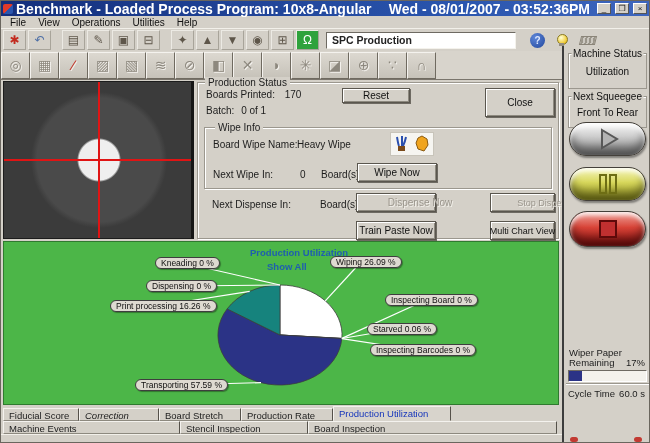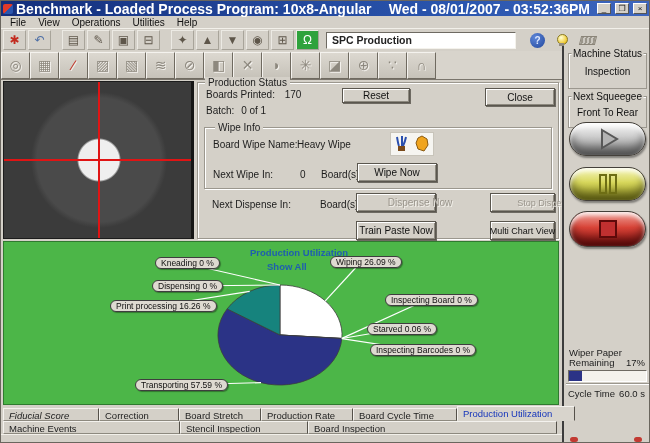--- a/index.html
+++ b/index.html
@@ -227,21 +227,21 @@
     <div class="cross-h"></div>
   </div>
 
   <div class="grp prod-grp">
     <div class="legend" style="left:7px;">Production Status</div>
     <div class="lbl" style="left:8px;top:6px;">
       <span>Boards Printed:</span>
       <span style="margin-left:7px;">170</span>
     </div>
     <div class="btn" style="left:144px;top:5px;width:68px;height:15px;">Reset</div>
-    <div class="btn" style="left:287px;top:5px;width:70px;height:18px;">Close</div>
+    <div class="btn" style="left:287px;top:5px;width:70px;height:29px;">Close</div>
     <div class="lbl" style="left:8px;top:22px;">
       <span>Batch:</span>
       <span style="margin-left:4px;">0 of 1</span>
     </div>
 
     <div class="grp wipe-grp">
       <div class="legend" style="left:10px;">Wipe Info</div>
       <div class="lbl" style="left:8px;top:11px;">Board Wipe Name:</div>
       <div class="lbl" style="left:92px;top:11px;">Heavy Wipe</div>
       <div class="wipe-icons">
@@ -281,49 +281,48 @@
         <line x1="321.3" y1="58.9" x2="357" y2="20" stroke="#fff" stroke-width="1.2"></line>
         <line x1="337.9" y1="96.4" x2="422" y2="58" stroke="#fff" stroke-width="1.2"></line>
         <line x1="337.8" y1="96.5" x2="394" y2="87" stroke="#fff" stroke-width="1.2"></line>
         <line x1="337.8" y1="96.6" x2="412" y2="108" stroke="#fff" stroke-width="1.2"></line>
         <line x1="257.0" y1="140.6" x2="172" y2="143" stroke="#fff" stroke-width="1.2"></line>
       </svg>
     <div class="chart-title">Production Utilization</div>
     <div class="chart-link">Show All</div>
     <div id="pie-labels">
         <div class="pie-label" style="left: 151px; top: 15px;">Kneading 0 %</div>
-        <div class="pie-label" style="left: 148px; top: 38px;">Dispensing 0 %</div>
+        <div class="pie-label" style="left: 142px; top: 38px;">Dispensing 0 %</div>
         <div class="pie-label" style="left: 106px; top: 58px;">Print processing 16.26 %</div>
         <div class="pie-label" style="left: 326px; top: 14px;">Wiping 26.09 %</div>
         <div class="pie-label" style="left: 381px; top: 52px;">Inspecting Board 0 %</div>
         <div class="pie-label" style="left: 363px; top: 81px;">Starved 0.06 %</div>
         <div class="pie-label" style="left: 366px; top: 102px;">Inspecting Barcodes 0 %</div>
         <div class="pie-label" style="left: 131px; top: 137px;">Transporting 57.59 %</div>
       </div>
   </div>
 
   <div class="tabrow" id="tabrow1" style="top:407px;">
-      <div class="tab" style="width: 96px; font-style: italic;">Fiducial Score</div>
-      <div class="tab" style="width: 80px;">Correction</div>
+      <div class="tab" style="width: 76px;">Fiducial Score</div>
+      <div class="tab" style="width: 80px; font-style: italic;">Correction</div>
       <div class="tab" style="width: 82px;">Board Stretch</div>
       <div class="tab" style="width: 92px;">Production Rate</div>
-      <div class="tab" style="width: 104px;">Board Cycle Time</div>
       <div class="tab active" style="width: 118px;">Production Utilization</div>
     </div>
   <div class="tabrow" id="tabrow2" style="top:420px;">
       <div class="tab" style="width: 177px;">Machine Events</div>
       <div class="tab" style="width: 128px;">Stencil Inspection</div>
       <div class="tab" style="width: 249px;">Board Inspection</div>
     </div>
   <div class="statusbar"></div>
 
   <div class="right-panel">
     <div class="rp-grp" style="left:4px;top:7px;width:79px;height:36px;">
       <div class="rp-legend">Machine Status</div>
-      <div class="rp-val">Inspection</div>
+      <div class="rp-val">Utilization</div>
     </div>
     <div class="rp-grp" style="left:4px;top:50px;width:79px;height:32px;">
       <div class="rp-legend">Next Squeegee</div>
       <div class="rp-val" style="top:10px;">Front To Rear</div>
     </div>
 
     <div class="pill pill-play" style="top:76px;height:34px;">
       <svg width="30" height="24" viewBox="0 0 30 24">
         <path d="M9,3 L24,12 L9,21 Z" fill="#b4b4b4" stroke="#585858" stroke-width="2"></path>
       </svg>

